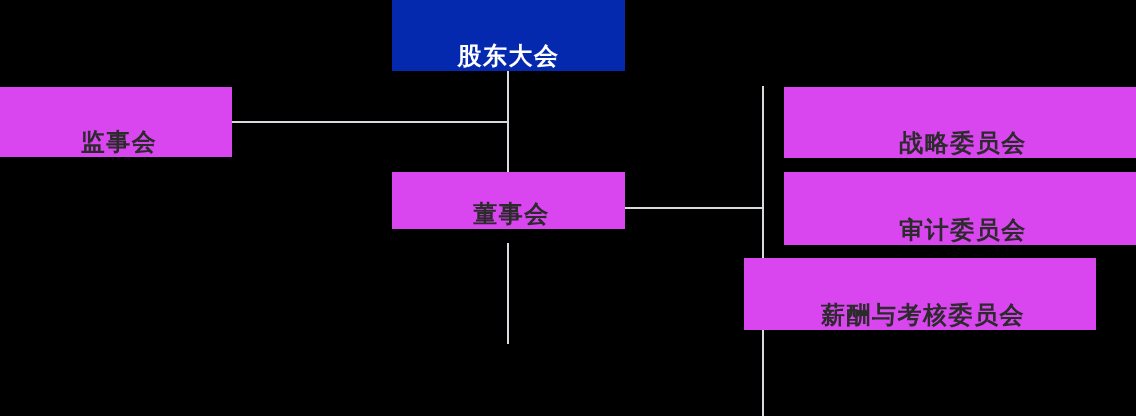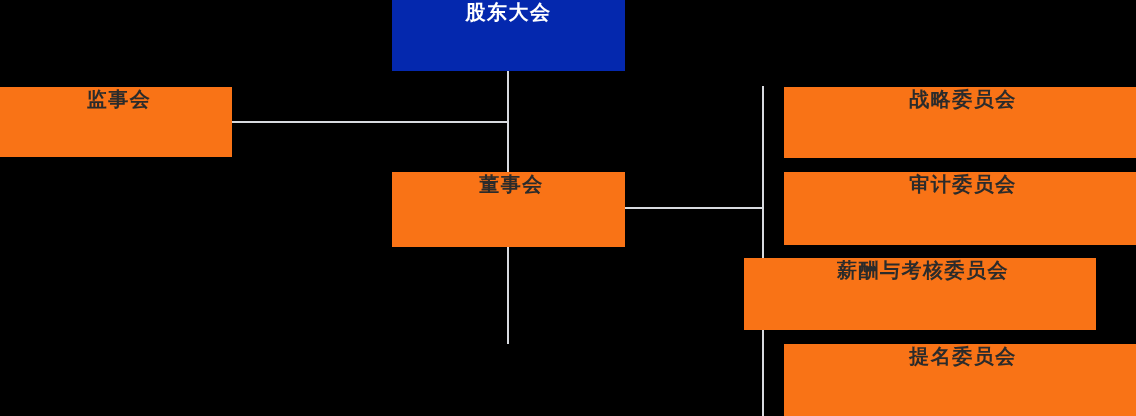--- a/index.html
+++ b/index.html
@@ -13,47 +13,47 @@
   #org-chart {
     position: relative;
     width: 1136px;
     height: 416px;
     background: #000000;
     overflow: hidden;
   }
   .node {
     position: absolute;
     display: flex;
-    align-items: flex-start;
+    align-items: flex-end;
     justify-content: center;
     box-sizing: border-box;
-    font-size: 20px;
+    font-size: 24px;
     font-weight: bold;
     letter-spacing: 1.5px;
     z-index: 2;
   }
   .node-light {
-    background: #f97316;
+    background: #d946ef;
     color: #2B2B2B;
     padding-left: 6px;
   }
   .node-primary {
     background: #0428AE;
     color: #FFFFFF;
   }
   .node-label {
     display: block;
     line-height: 1.2;
     white-space: nowrap;
   }
 
   
   #node-shareholders { left: 392px; top: 0px;   width: 233px; height: 71px; }
   #node-supervisors  { left: 0px;   top: 87px;  width: 232px; height: 70px; }
-  #node-board        { left: 392px; top: 172px; width: 233px; height: 75px; }
+  #node-board        { left: 392px; top: 172px; width: 233px; height: 57px; }
   #node-management   { left: 392px; top: 344px; width: 233px; height: 72px; }
 
   #node-strategy-committee     { left: 784px; top: 87px;  width: 352px; height: 71px; }
   #node-audit-committee        { left: 784px; top: 172px; width: 352px; height: 73px; }
   #node-remuneration-committee { left: 744px; top: 258px; width: 352px; height: 72px; }
   #node-nomination-committee   { left: 784px; top: 344px; width: 352px; height: 72px; }
 
   
   .connector {
     position: absolute;
@@ -98,17 +98,14 @@
   </div>
 
   <div class="node node-light" id="node-strategy-committee">
     <span class="node-label">战略委员会</span>
   </div>
 
   <div class="node node-light" id="node-remuneration-committee">
     <span class="node-label">薪酬与考核委员会</span>
   </div>
 
-  <div class="node node-light" id="node-nomination-committee">
-    <span class="node-label">提名委员会</span>
-  </div>
 
 </div>
 
 </body></html>

